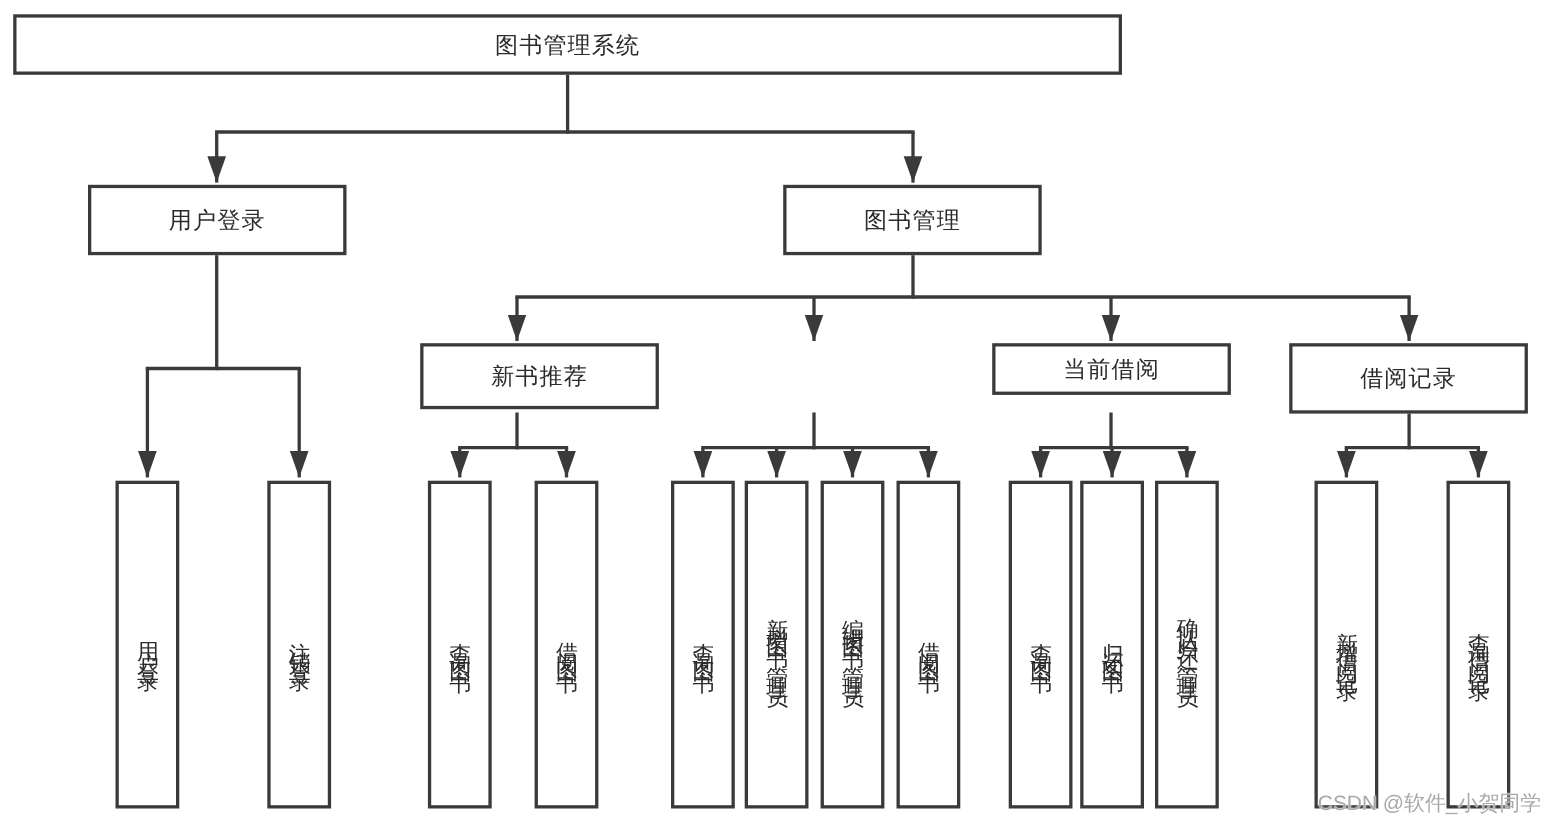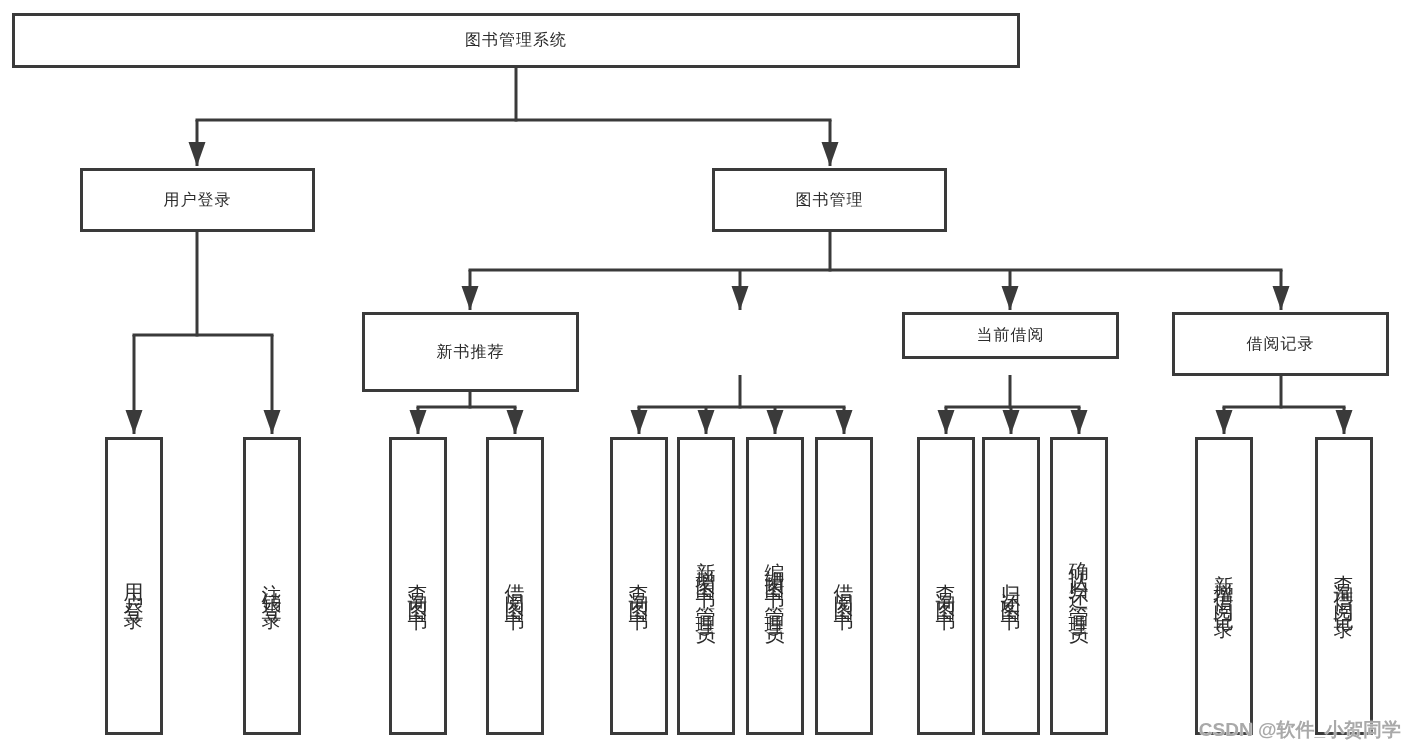--- a/index.html
+++ b/index.html
@@ -22,21 +22,21 @@
     height: 747px;
   }
   .hbox {
     position: absolute;
     box-sizing: border-box;
     border: 3px solid #3a3a3a;
     background: #ffffff;
     display: flex;
     align-items: center;
     justify-content: center;
-    font-size: 16px;
+    font-size: 21px;
     color: #2b2b2b;
     letter-spacing: 1px;
     white-space: nowrap;
   }
   .vbox {
     position: absolute;
     box-sizing: border-box;
     width: 58px;
     height: 298px;
     top: 437px;
@@ -56,21 +56,20 @@
   }
   .watermark {
     position: absolute;
     right: 4px;
     bottom: 4px;
     font-size: 19px;
     color: #a9a9a9;
     text-shadow: 0 0 2px #ffffff, 0 0 1px #ffffff;
     z-index: 10;
     white-space: nowrap;
-    font-weight: bold;
   }
 </style>
 </head>
 <body>
 
 <div class="canvas">
 
   <svg class="connectors" viewBox="0 0 1405 747" xmlns="http://www.w3.org/2000/svg">
     <defs>
       <marker id="arrow" viewBox="0 -10 26 20" refX="24" refY="0" markerWidth="26" markerHeight="20" orient="auto" markerUnits="userSpaceOnUse">
@@ -119,21 +118,21 @@
       <line x1="1224" y1="407" x2="1224" y2="434" marker-end="url(#arrow)"></line>
       <line x1="1344" y1="407" x2="1344" y2="434" marker-end="url(#arrow)"></line>
     </g>
   </svg>
 
   <div class="hbox" style="left:12px; top:13px; width:1008px; height:55px;">图书管理系统</div>
 
   <div class="hbox" style="left:80px; top:168px; width:235px; height:64px;">用户登录</div>
   <div class="hbox" style="left:712px; top:168px; width:235px; height:64px;">图书管理</div>
 
-  <div class="hbox" style="left:362px; top:312px; width:217px; height:80px;">新书推荐</div>
+  <div class="hbox" style="left:382px; top:312px; width:217px; height:60px;">新书推荐</div>
   <div class="hbox" style="left:902px; top:312px; width:217px; height:47px;">当前借阅</div>
   <div class="hbox" style="left:1172px; top:312px; width:217px; height:64px;text-align:center;">借阅记录</div>
 
   <div class="vbox" style="left:105px;">
     <span>用户登录</span>
   </div>
   <div class="vbox" style="left:243px;">
     <span>注销登录</span>
   </div>
 

